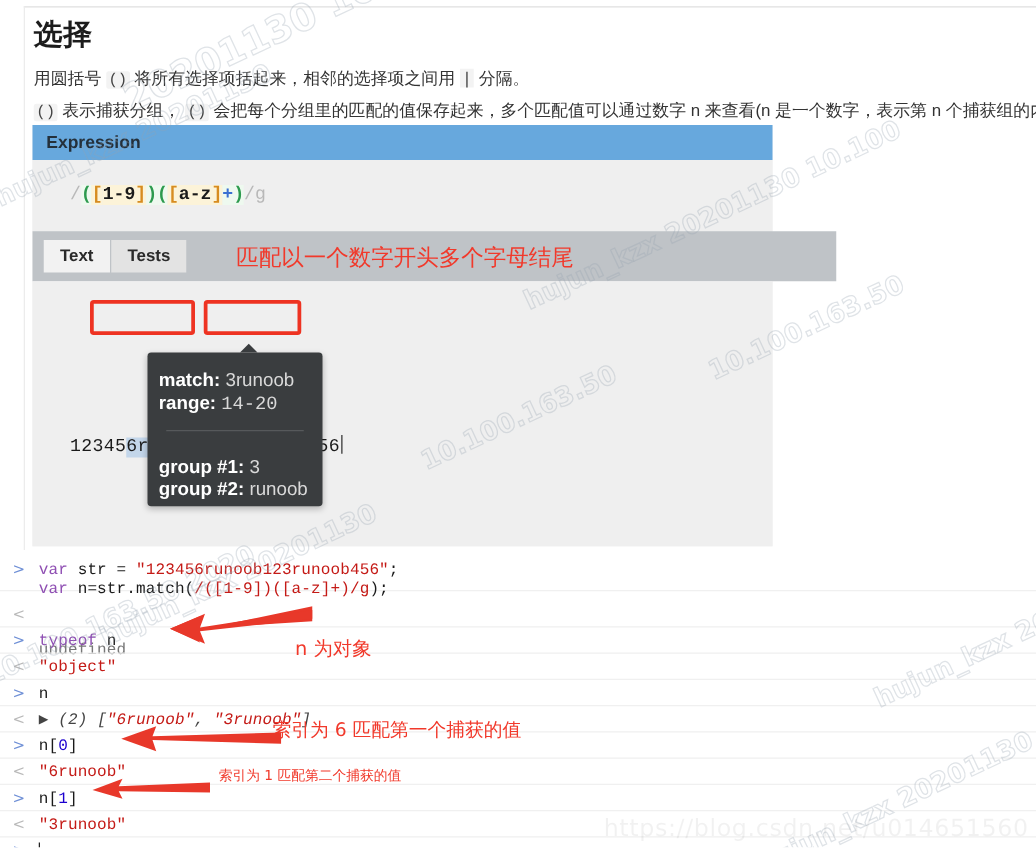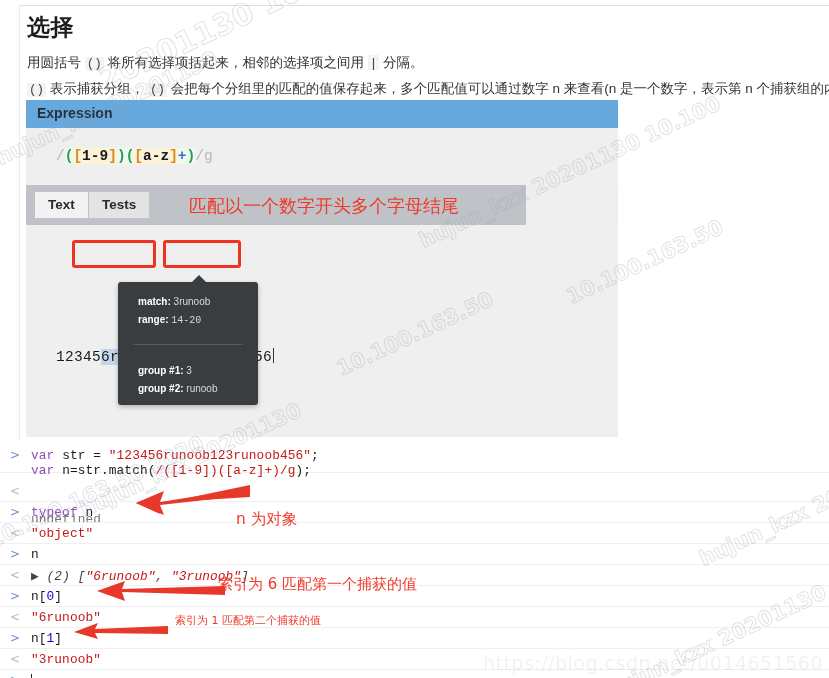--- a/index.html
+++ b/index.html
@@ -132,21 +132,21 @@
   .tk-flag  { color: #b8b8b8; font-weight: 400; }
   .tk-grp1  { color: #2d9a4e; background: #eef9ef; }
   .tk-grp2  { color: #2d9a4e; background: #eef9ef; }
   .tk-cls   { color: #d78c20; background: #fcf3d8; }
   .tk-inner { color: #1b1b1b; background: #fcf3d8; }
   .tk-quant { color: #3b6fd1; background: #eef9ef; }
 
   .rx-tabbar {
     position: absolute;
     left: 0; top: 85px;
-    width: 500px; height: 40px;
+    width: 643px; height: 40px;
     background: #bfc3c7;
   }
   .rx-tab {
     position: absolute;
     top: 7px;
     height: 26px;
     line-height: 26px;
     padding: 0 13px;
     font-size: 13.5px;
     font-weight: 700;
@@ -196,22 +196,22 @@
   .tip-arrow {
     position: absolute;
     left: 74px; top: -7px;
     width: 0; height: 0;
     border-left: 7px solid transparent;
     border-right: 7px solid transparent;
     border-bottom: 7px solid #3a3d3f;
   }
   .tip-row {
     position: absolute;
-    left: 20px;
-    font-size: 10px;
+    left: 9px;
+    font-size: 15px;
     color: #d9d9d9;
     white-space: nowrap;
   }
   .tip-row b { color: #ffffff; font-weight: 700; }
   .tip-r1 { top: 14px; }
   .tip-r2 { top: 32px; }
   .tip-hr {
     position: absolute;
     left: 15px; top: 62px;
     width: 110px; height: 1px;

